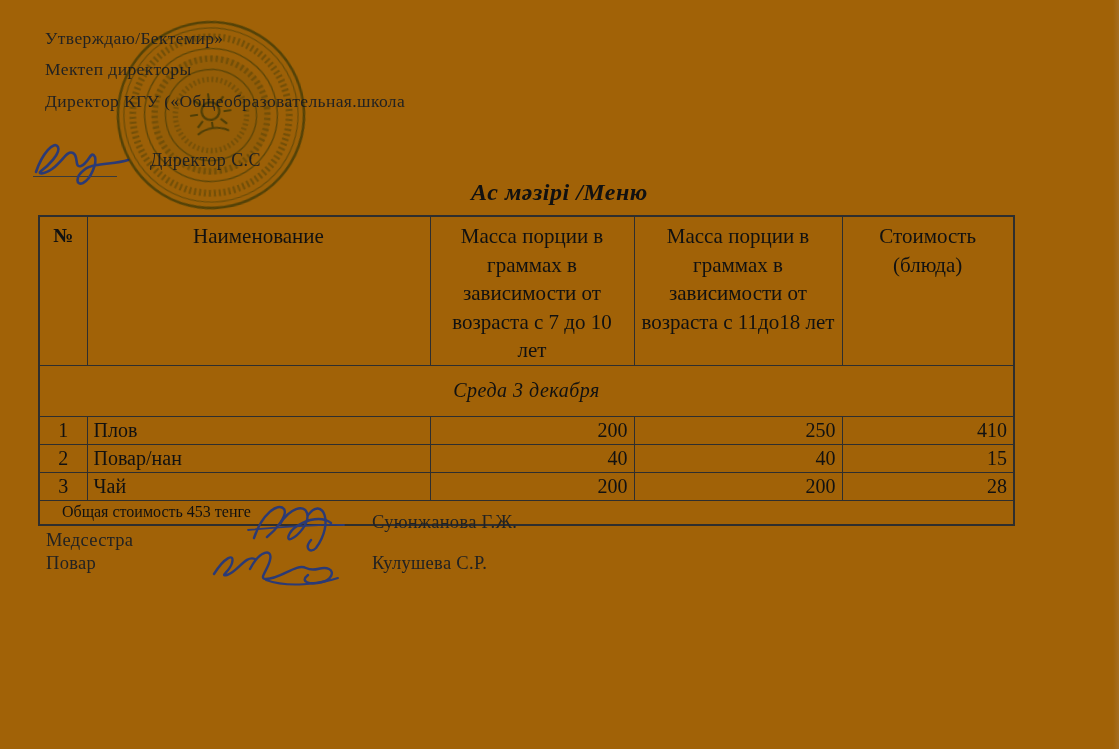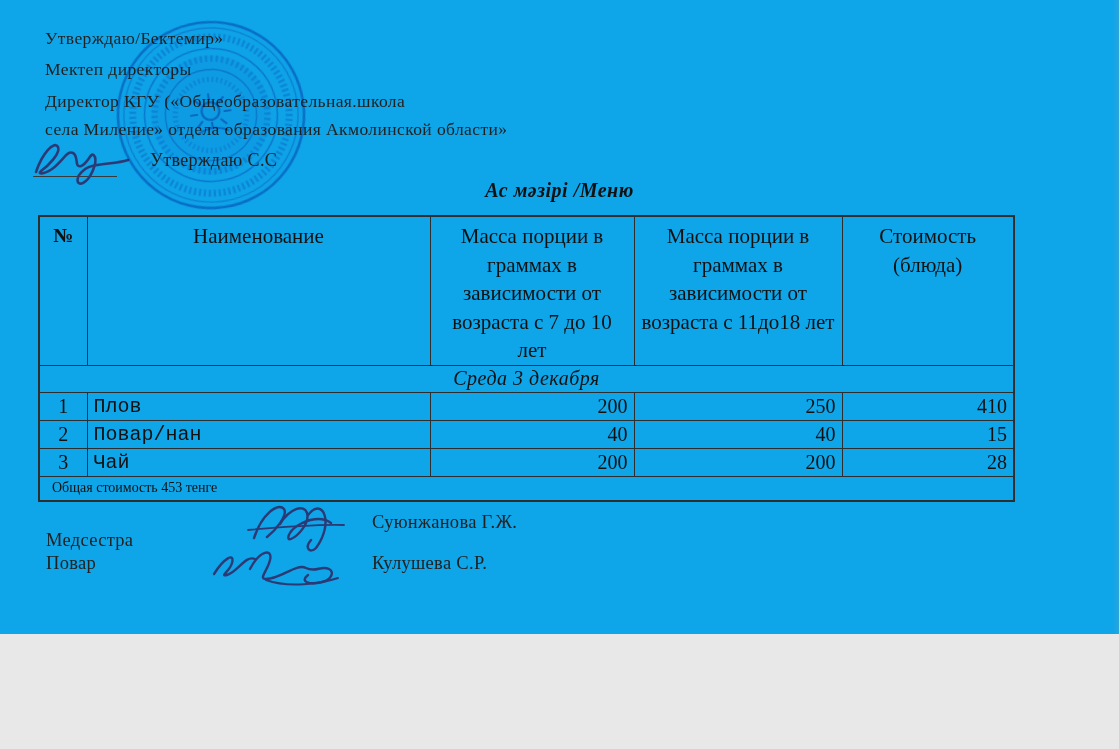--- a/index.html
+++ b/index.html
@@ -1,19 +1,19 @@
 <!DOCTYPE html>
 <html><head>
 <meta charset="utf-8">
 <style>
   html,body{margin:0;padding:0;background:#e8e8e8;}
   .page{
     position:relative;
-    width:1119px;height:634px;
-    background:#0ea5e9;
+    width:1119px;height:749px;
+    background:#a16207;
     overflow:hidden;
     font-family:"Liberation Serif","DejaVu Serif",serif;
     color:#1c1c1c;
   }
   .page::after{ 
     content:"";position:absolute;top:0;right:0;width:6px;height:100%;
     background:linear-gradient(to right, rgba(0,0,0,0), rgba(180,160,150,0.18));
     pointer-events:none;
   }
   
@@ -39,21 +39,21 @@
   .stamp{
     position:absolute;left:112px;top:16px;width:198px;height:198px;
     mix-blend-mode:multiply;opacity:0.88;
     filter:blur(0.4px);
     transform:rotate(-8deg);
   }
   
   .doc-title{
     position:absolute;left:0;top:179px;width:1119px;
     text-align:center;
-    font-size:20px;font-weight:bold;font-style:italic;
+    font-size:24px;font-weight:bold;font-style:italic;
     letter-spacing:0.5px;color:#111;
   }
   
   .menu-table{
     position:absolute;left:38px;top:215px;width:975px;
     border-collapse:collapse;table-layout:fixed;
     font-size:20px;color:#111;
   }
   .menu-table col.c-num{width:48px;}
   .menu-table col.c-name{width:343px;}
@@ -68,28 +68,28 @@
   }
   .menu-table{border:2px solid #2e2e2e;}
   .menu-table thead th{
     height:136px;vertical-align:top;text-align:center;
     font-size:21px;line-height:1.36;padding-top:5px;
   }
   .menu-table .th-num{font-size:20px;font-weight:600;}
   .day-row td{
     height:26px;text-align:center;
     font-style:italic;font-size:20px;font-weight:500;
-    letter-spacing:0.5px;padding:0;
+    letter-spacing:0.5px;padding:12px;
   }
   .item-row td{height:27px;vertical-align:middle;}
   .cell-num{text-align:center;font-weight:bold;}
-  .cell-name{padding-left:13px;font-family:Liberation Mono, monospace;}
+  .cell-name{padding-left:13px;}
   .cell-val{font-weight:bold;padding-left:10px;text-align:right;}
   .total-row td{
-    height:23px;font-size:14px;padding-left:12px;vertical-align:middle;
+    height:23px;font-size:16px;padding-left:22px;vertical-align:middle;
   }
   
   .bottom-role{
     position:absolute;left:46px;font-size:18.5px;letter-spacing:0.3px;color:#222;
   }
   .bottom-name{
     position:absolute;left:372px;font-size:18.5px;letter-spacing:0.3px;color:#222;
   }
   #role-nurse{top:514px;margin-top:16px;}
   #name-nurse{top:512px;text-align:center;}
@@ -97,22 +97,21 @@
   #name-cook{top:553px;}
 </style>
 </head>
 <body>
 
 <div class="page">
 
   <div class="approval-line" id="appr1">Утверждаю/Бектемир»</div>
   <div class="approval-line" id="appr2">Мектеп директоры</div>
   <div class="approval-line" id="appr3">Директор КГУ («Общеобразовательная.школа</div>
-  <div class="approval-line" id="appr4">села Миление» отдела образования Акмолинской области»</div>
-  <div class="signer-name">Утверждаю С.С</div>
+  <div class="signer-name">Директор С.С</div>
   <div class="signer-underline"></div>
 
   <svg class="sig-svg" style="left:30px;top:136px;" width="120" height="50" viewBox="0 0 120 50">
     <path d="M6,36 C12,18 24,4 28,11 C31,17 18,30 11,35 C7,38 13,39 22,33 C33,25 37,14 43,17 C49,20 44,32 51,30 C59,27 61,13 65,21 C67,27 61,43 53,47 C46,50 45,41 54,34 C64,26 84,29 98,24" fill="none" stroke="#2b3a75" stroke-width="2.6" stroke-linecap="round"></path>
   </svg>
 
   <svg class="stamp" viewBox="0 0 200 200">
     <circle cx="100" cy="100" r="94" fill="#bcd4ee" opacity="0.14"></circle>
     <circle cx="100" cy="100" r="60" fill="#9fc0e6" opacity="0.16"></circle>
     <circle cx="100" cy="100" r="94" fill="none" stroke="#5c8fcf" stroke-width="2.6" opacity="0.85"></circle>

